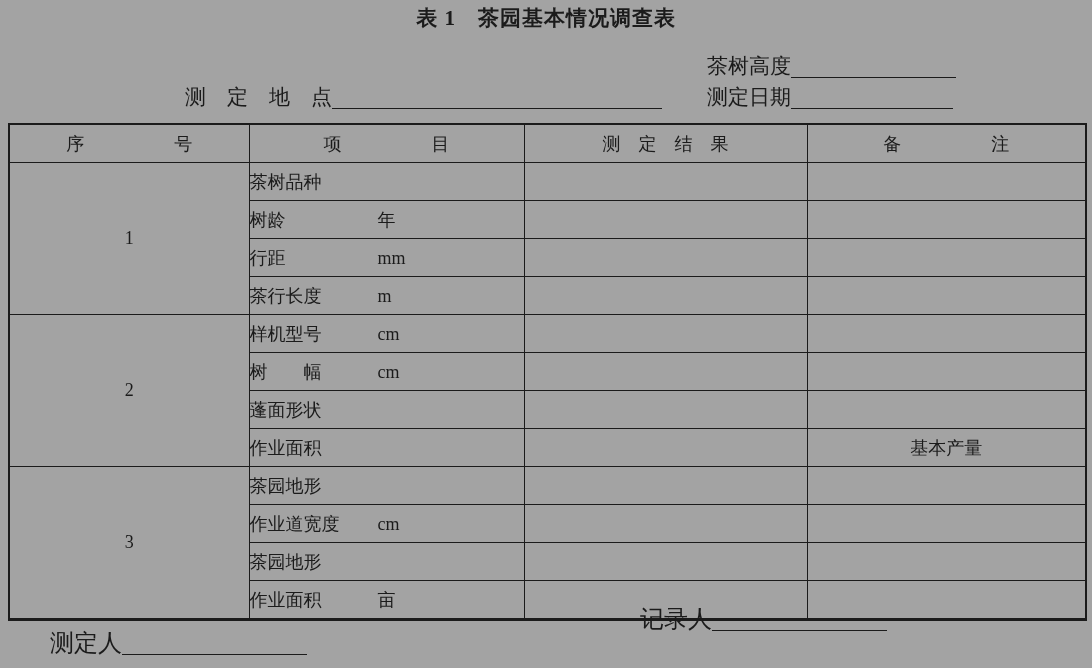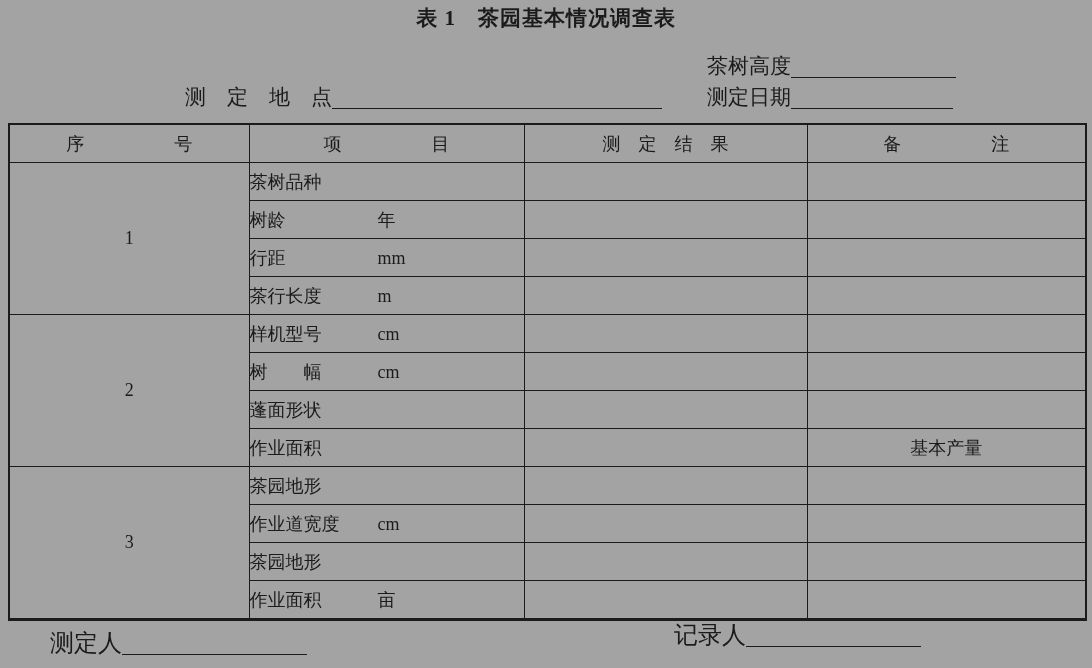--- a/index.html
+++ b/index.html
@@ -78,21 +78,21 @@
 
   .footer-field {
     position: absolute;
     display: flex;
     align-items: flex-end;
     font-size: 24px;
     line-height: 23px;
     white-space: pre;
   }
   .f-measurer { left: 50px;  top: 632px; }
-  .f-recorder { left: 640px; top: 624px; margin-left: 34px; }
+  .f-recorder { left: 640px; top: 608px; }
   .w-measurer { width: 185px; }
   .w-recorder { width: 175px; }
 </style>
 </head>
 <body>
 
 <div class="page">
 
   <h1 class="title">表 1　茶园基本情况调查表</h1>
 

